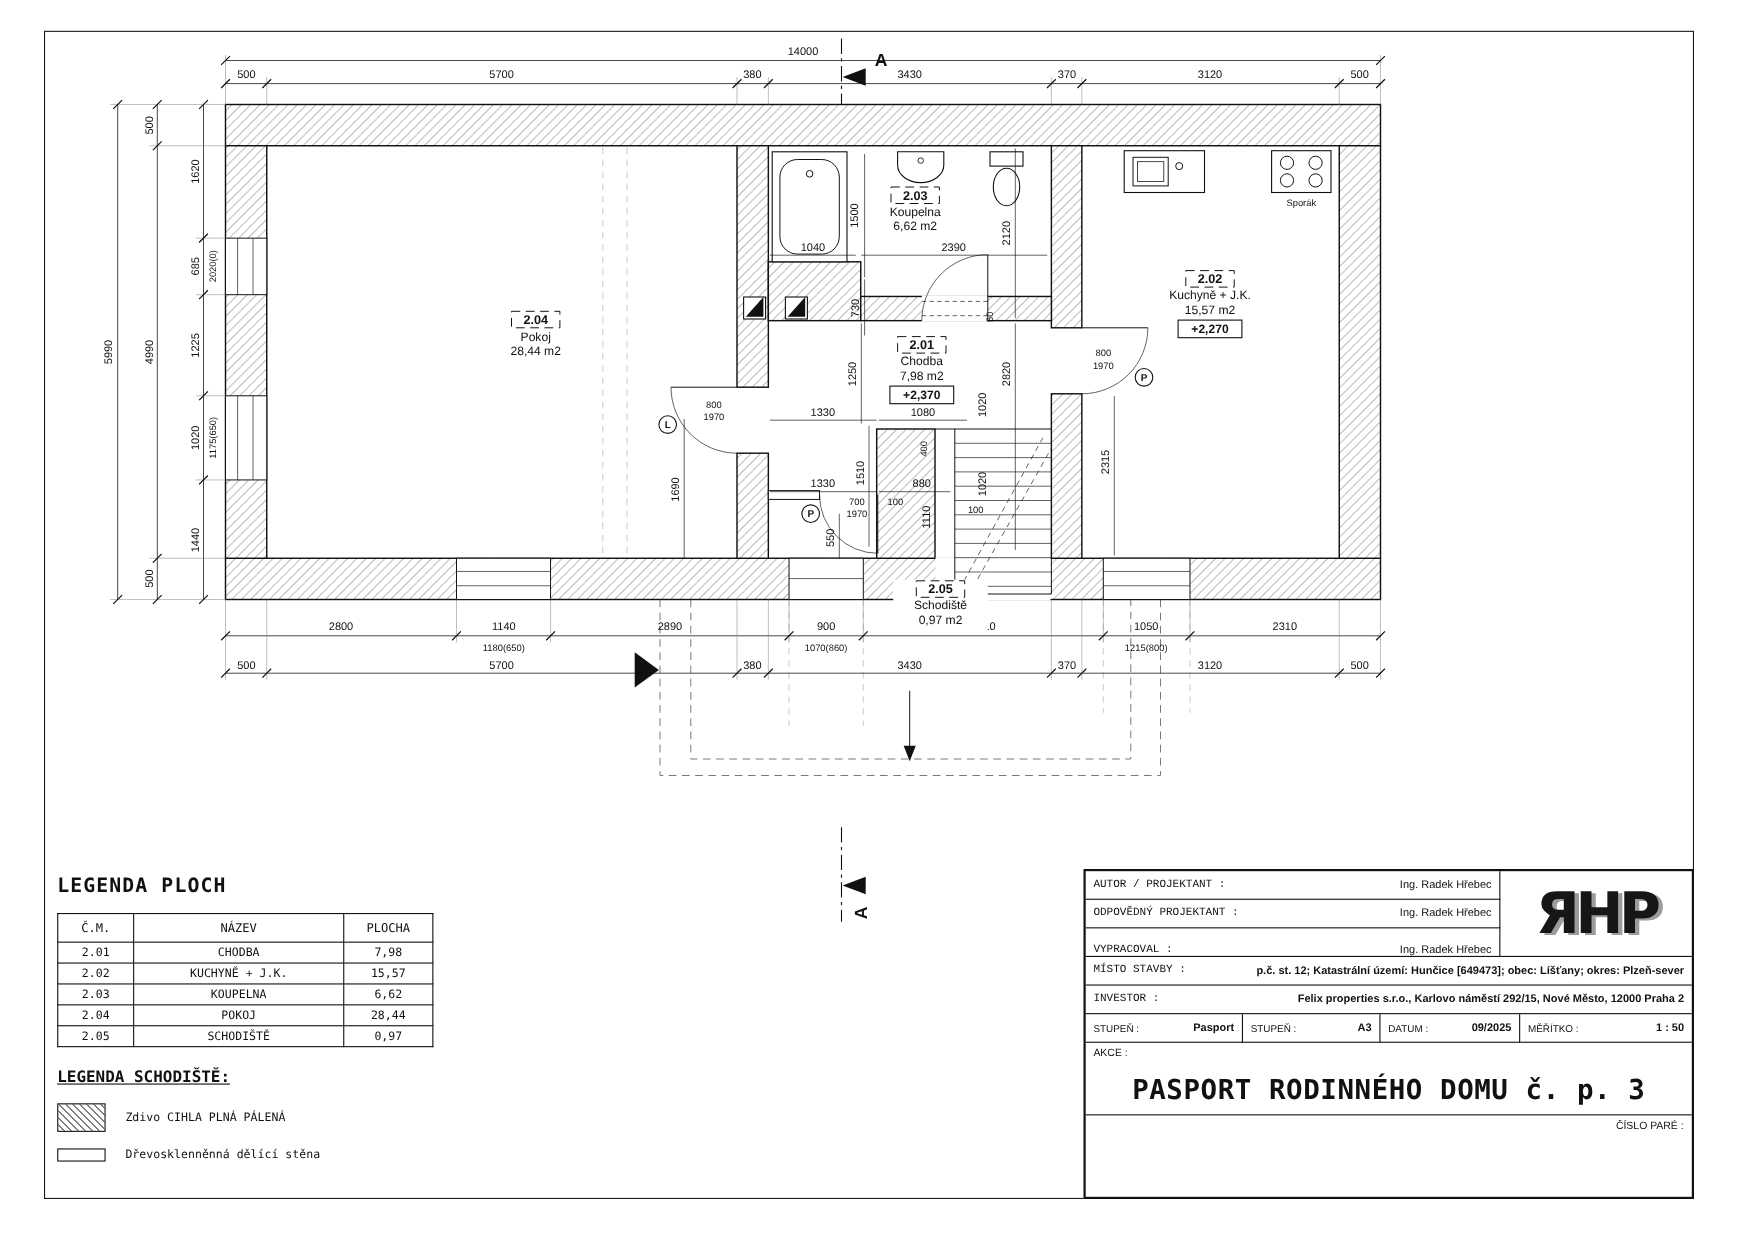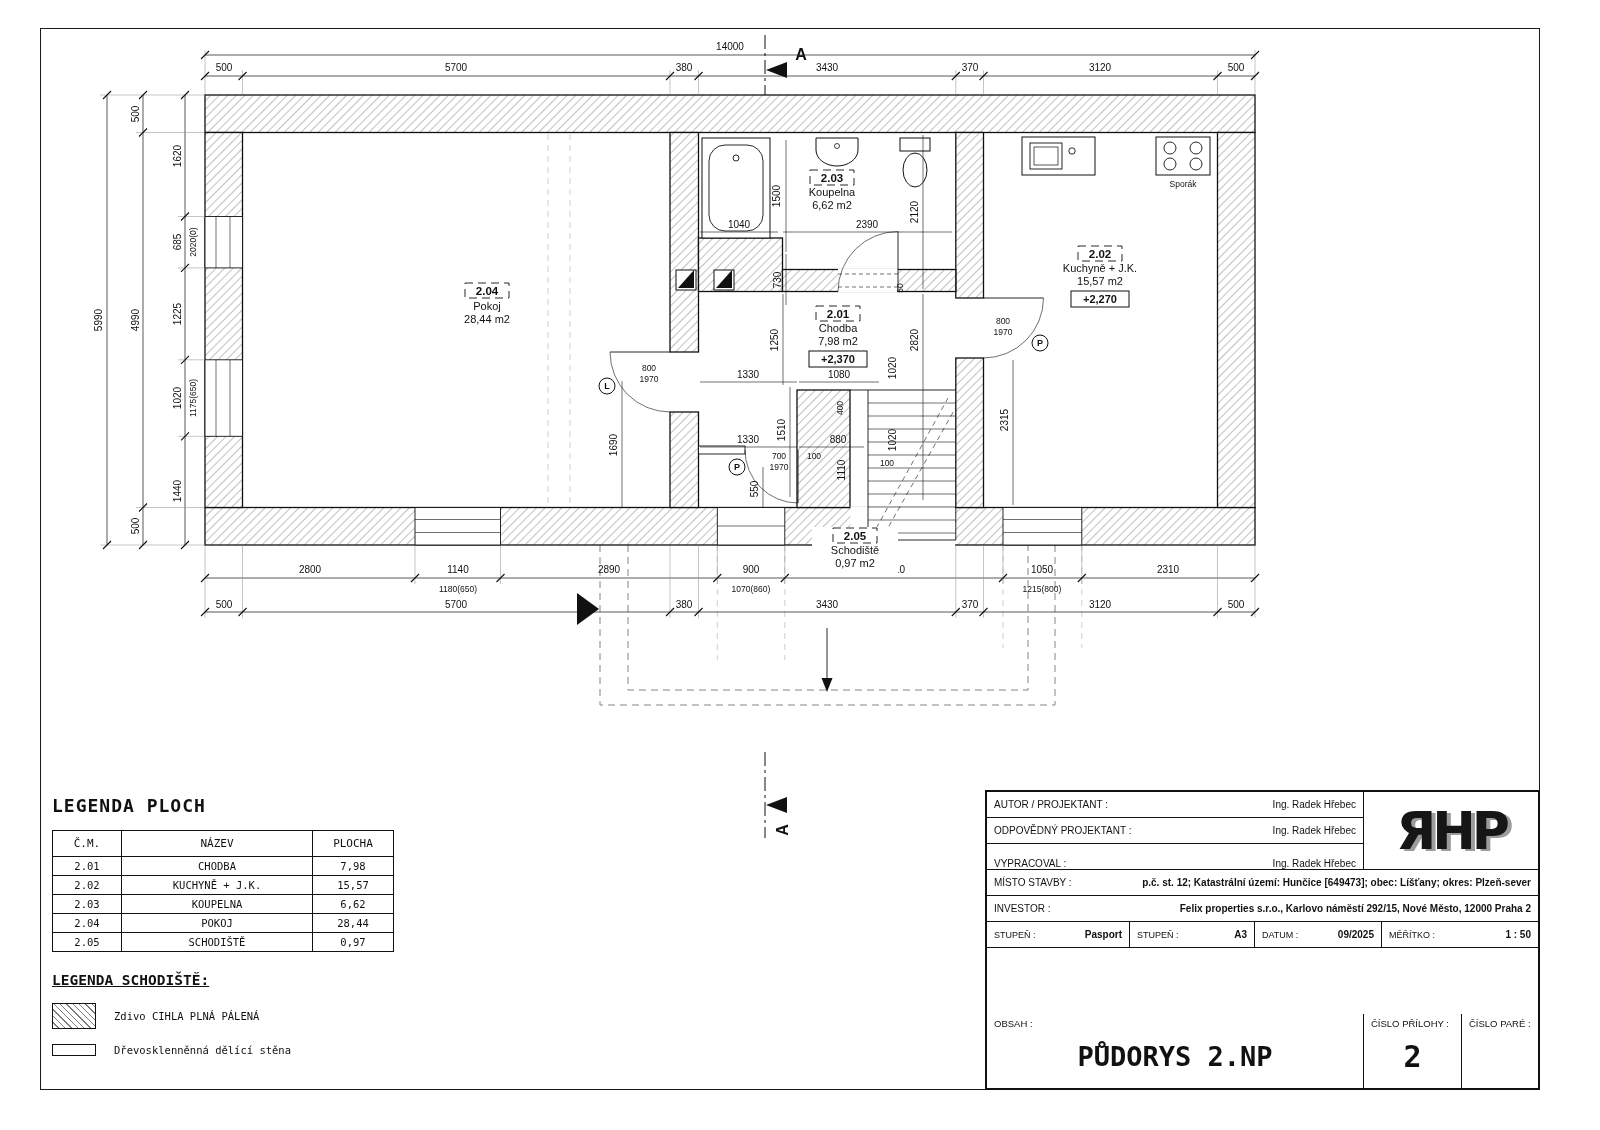--- a/index.html
+++ b/index.html
@@ -42,21 +42,21 @@
   .legend-mat{position:absolute;left:52px;top:972px;}
   .lm-title{font-family:"DejaVu Sans Mono",monospace;font-size:14.5px;font-weight:bold;text-decoration:underline;}
   .lm-item{display:flex;align-items:center;gap:18px;margin-top:15px;}
   .sw1{width:44px;height:26px;border:1px solid #111;background:repeating-linear-gradient(45deg,#fff 0 3.5px,#7d7d7d 3.5px 4.5px);box-sizing:border-box;}
   .sw2{width:44px;height:12px;border:1px solid #111;background:#fff;box-sizing:border-box;}
   .lm-label{font-family:"DejaVu Sans Mono",monospace;font-size:10.5px;}
 
   
   .tb{position:absolute;left:985px;top:790px;width:555px;height:300px;border:2px solid #111;box-sizing:border-box;background:#fff;}
   .tb-cell{position:absolute;box-sizing:border-box;display:flex;justify-content:space-between;align-items:center;padding:0 7px;}
-  .tb-label{font-size:10px;white-space:nowrap;}
+  .tb-label{font-size:10px;white-space:nowrap;font-family:Liberation Mono, monospace;}
   .tb-label-sm{font-size:9px;white-space:nowrap;}
   .tb-val{font-size:10px;font-weight:bold;white-space:nowrap;}
   .tb-val-n{font-size:10px;white-space:nowrap;}
   .bb{border-bottom:1px solid #111;} .br{border-right:1px solid #111;}
   .tb-logo{position:absolute;left:377px;top:0;width:174px;height:78px;display:flex;align-items:center;justify-content:center;border-bottom:1px solid #111;box-sizing:border-box;}
   .logo{font-family:"DejaVu Sans",sans-serif;font-size:52px;font-weight:bold;letter-spacing:-4px;color:#161616;text-shadow:4px 2px 0 #9c9c9c;}
   .tb-bigcell{position:absolute;box-sizing:border-box;}
   .tb-corner{position:absolute;left:7px;top:4px;font-size:9.5px;white-space:nowrap;}
   .tb-akce{display:flex;align-items:flex-end;justify-content:center;padding-bottom:8px;height:100%;box-sizing:border-box;
            font-family:"DejaVu Sans Mono",monospace;font-size:25px;font-weight:bold;letter-spacing:0.5px;}
@@ -396,24 +396,20 @@
     <span class="tb-val">A3</span>
   </div>
   <div class="tb-cell bb br" style="left:268px;top:130px;width:127px;height:26px;">
     <span class="tb-label-sm">DATUM :</span>
     <span class="tb-val">09/2025</span>
   </div>
   <div class="tb-cell bb" style="left:395px;top:130px;width:156px;height:26px;">
     <span class="tb-label-sm">MĚŘÍTKO :</span>
     <span class="tb-val">1 : 50</span>
   </div>
-  <div class="tb-bigcell br" style="left:0;top:222px;width:377px;height:74px;">
-    <span class="tb-corner">OBSAH :</span>
-    <div class="tb-obsah">PŮDORYS 2.NP</div>
-  </div>
-  <div class="tb-bigcell br" style="left:377px;top:222px;width:98px;height:74px;">
-    <span class="tb-corner">ČÍSLO PŘÍLOHY :</span>
-    <div class="tb-num">2</div>
+  <div class="tb-bigcell bb" style="left:0;top:156px;width:551px;height:66px;">
+    <span class="tb-corner">AKCE :</span>
+    <div class="tb-akce">PASPORT RODINNÉHO DOMU č. p. 3</div>
   </div>
   <div class="tb-bigcell" style="left:475px;top:222px;width:76px;height:74px;">
     <span class="tb-corner">ČÍSLO PARÉ :</span>
   </div>
 </div>
 
 </body></html>

